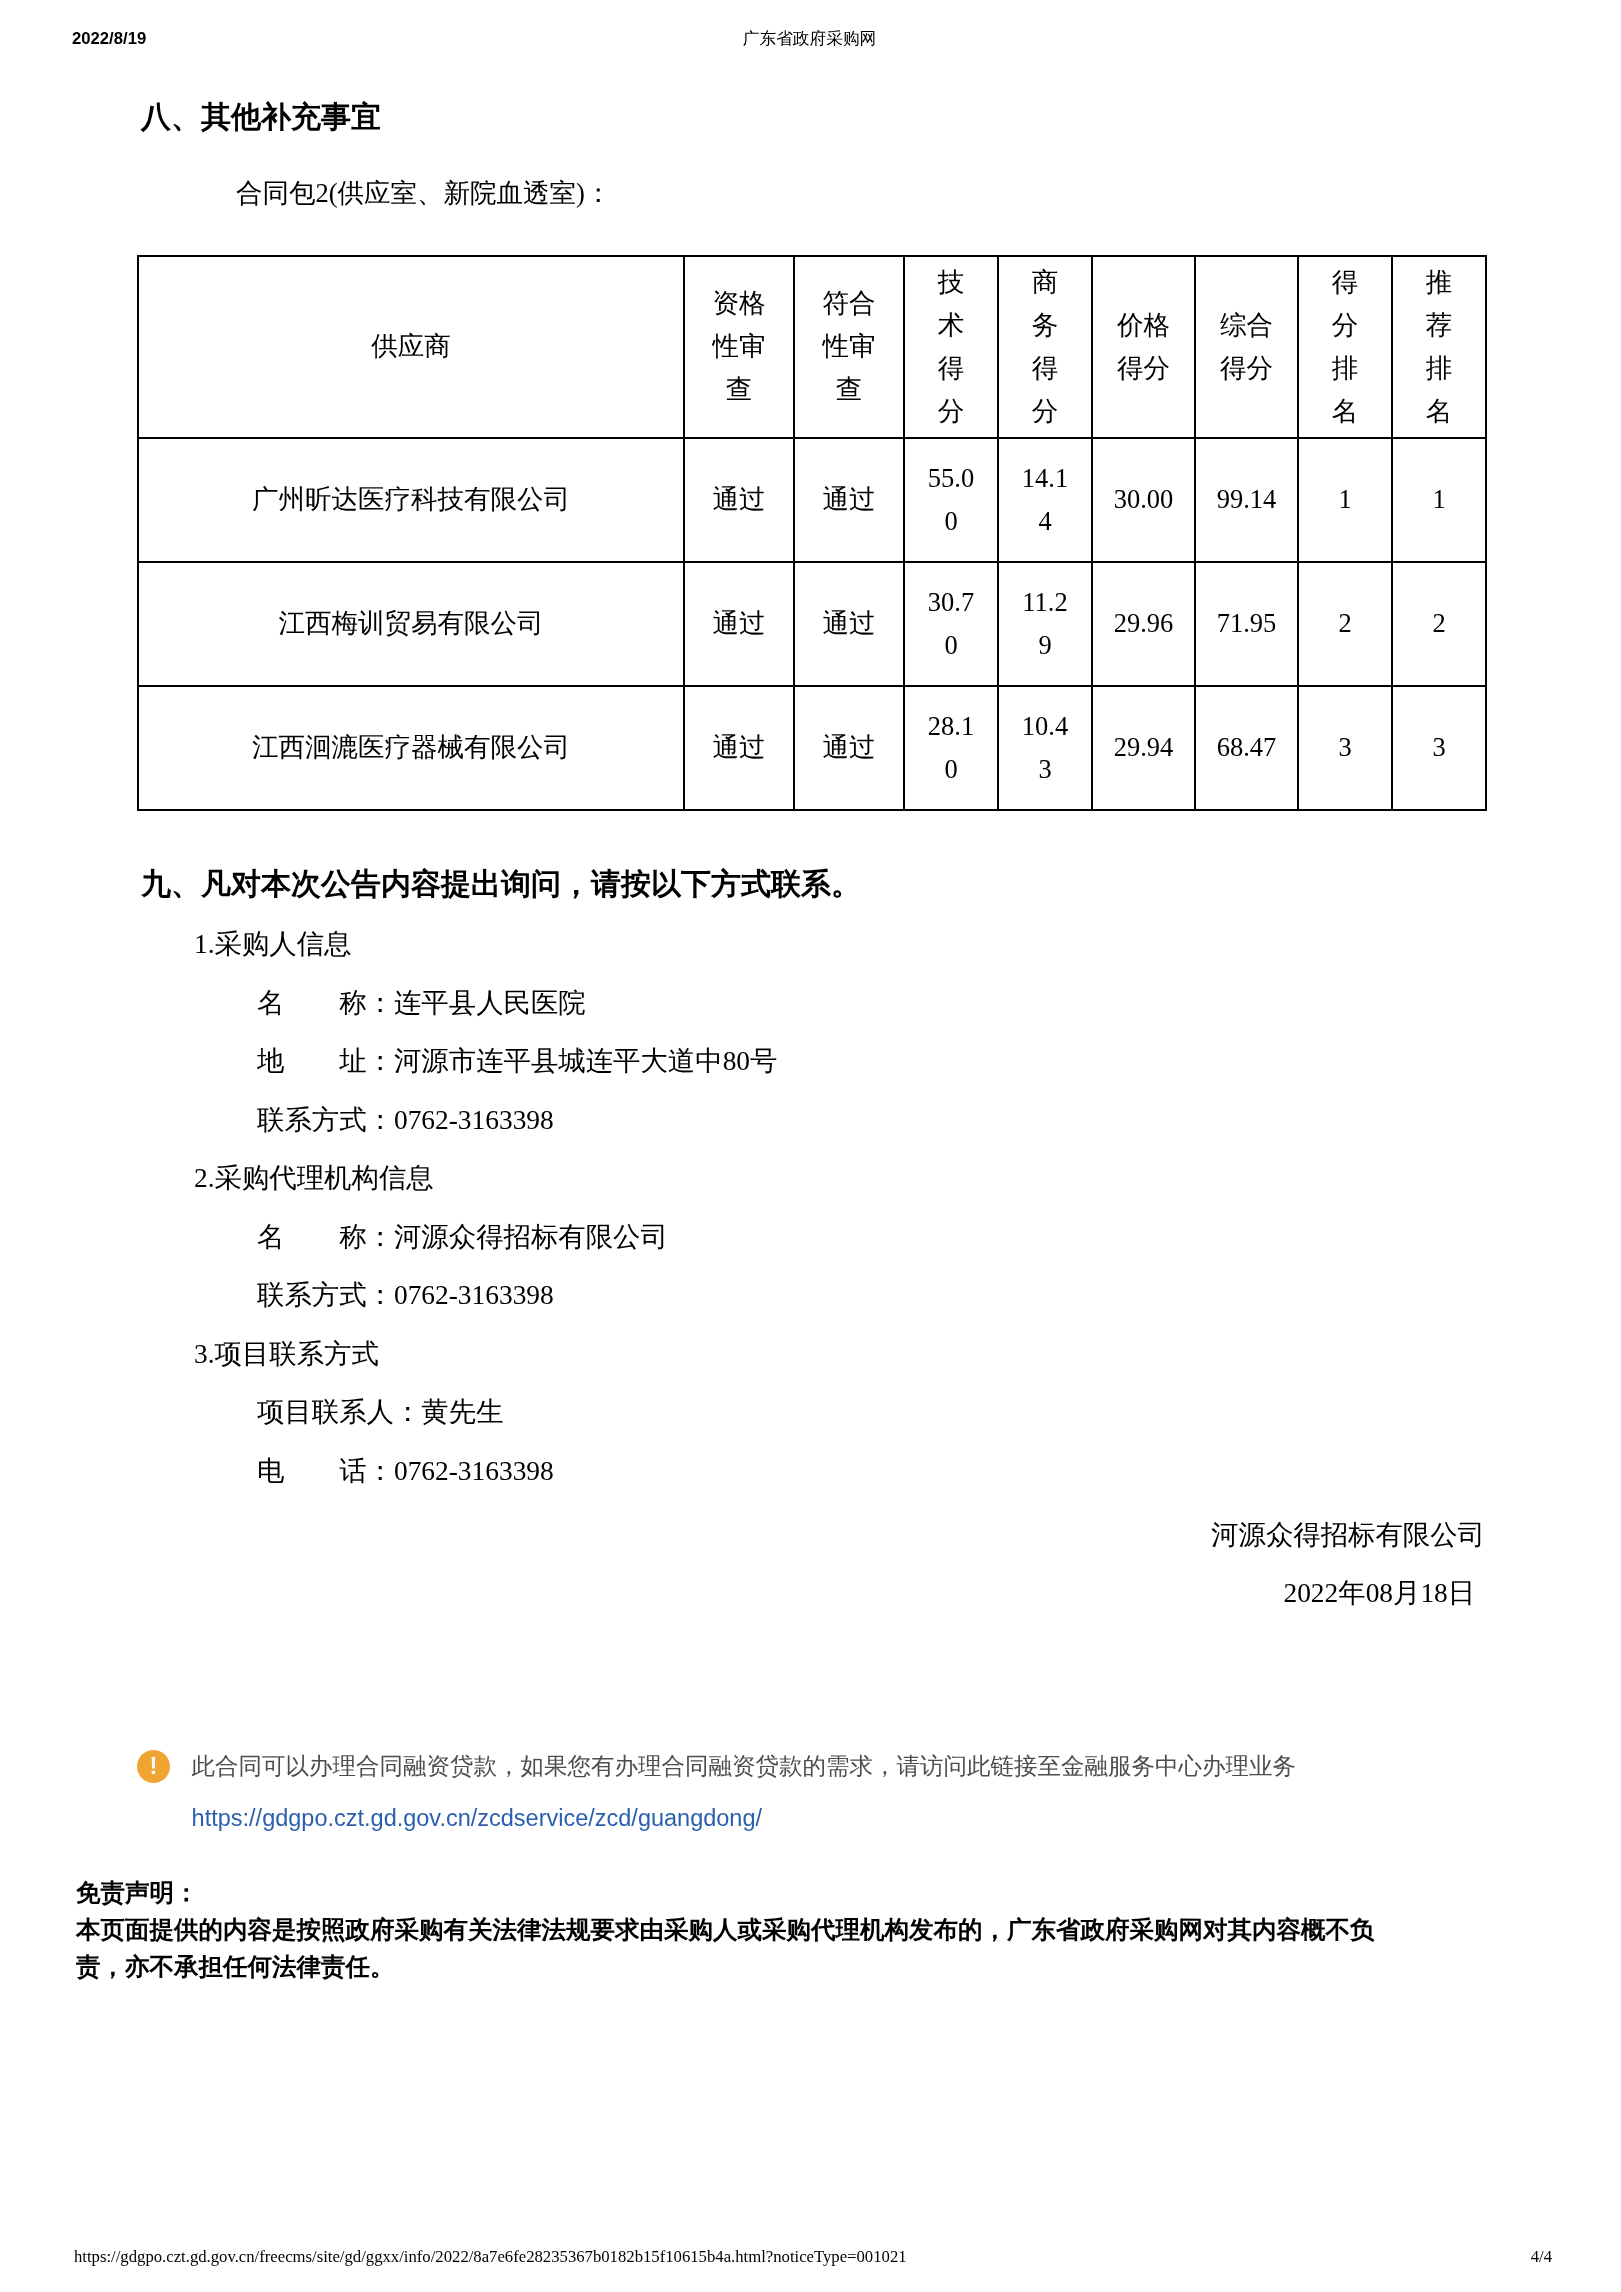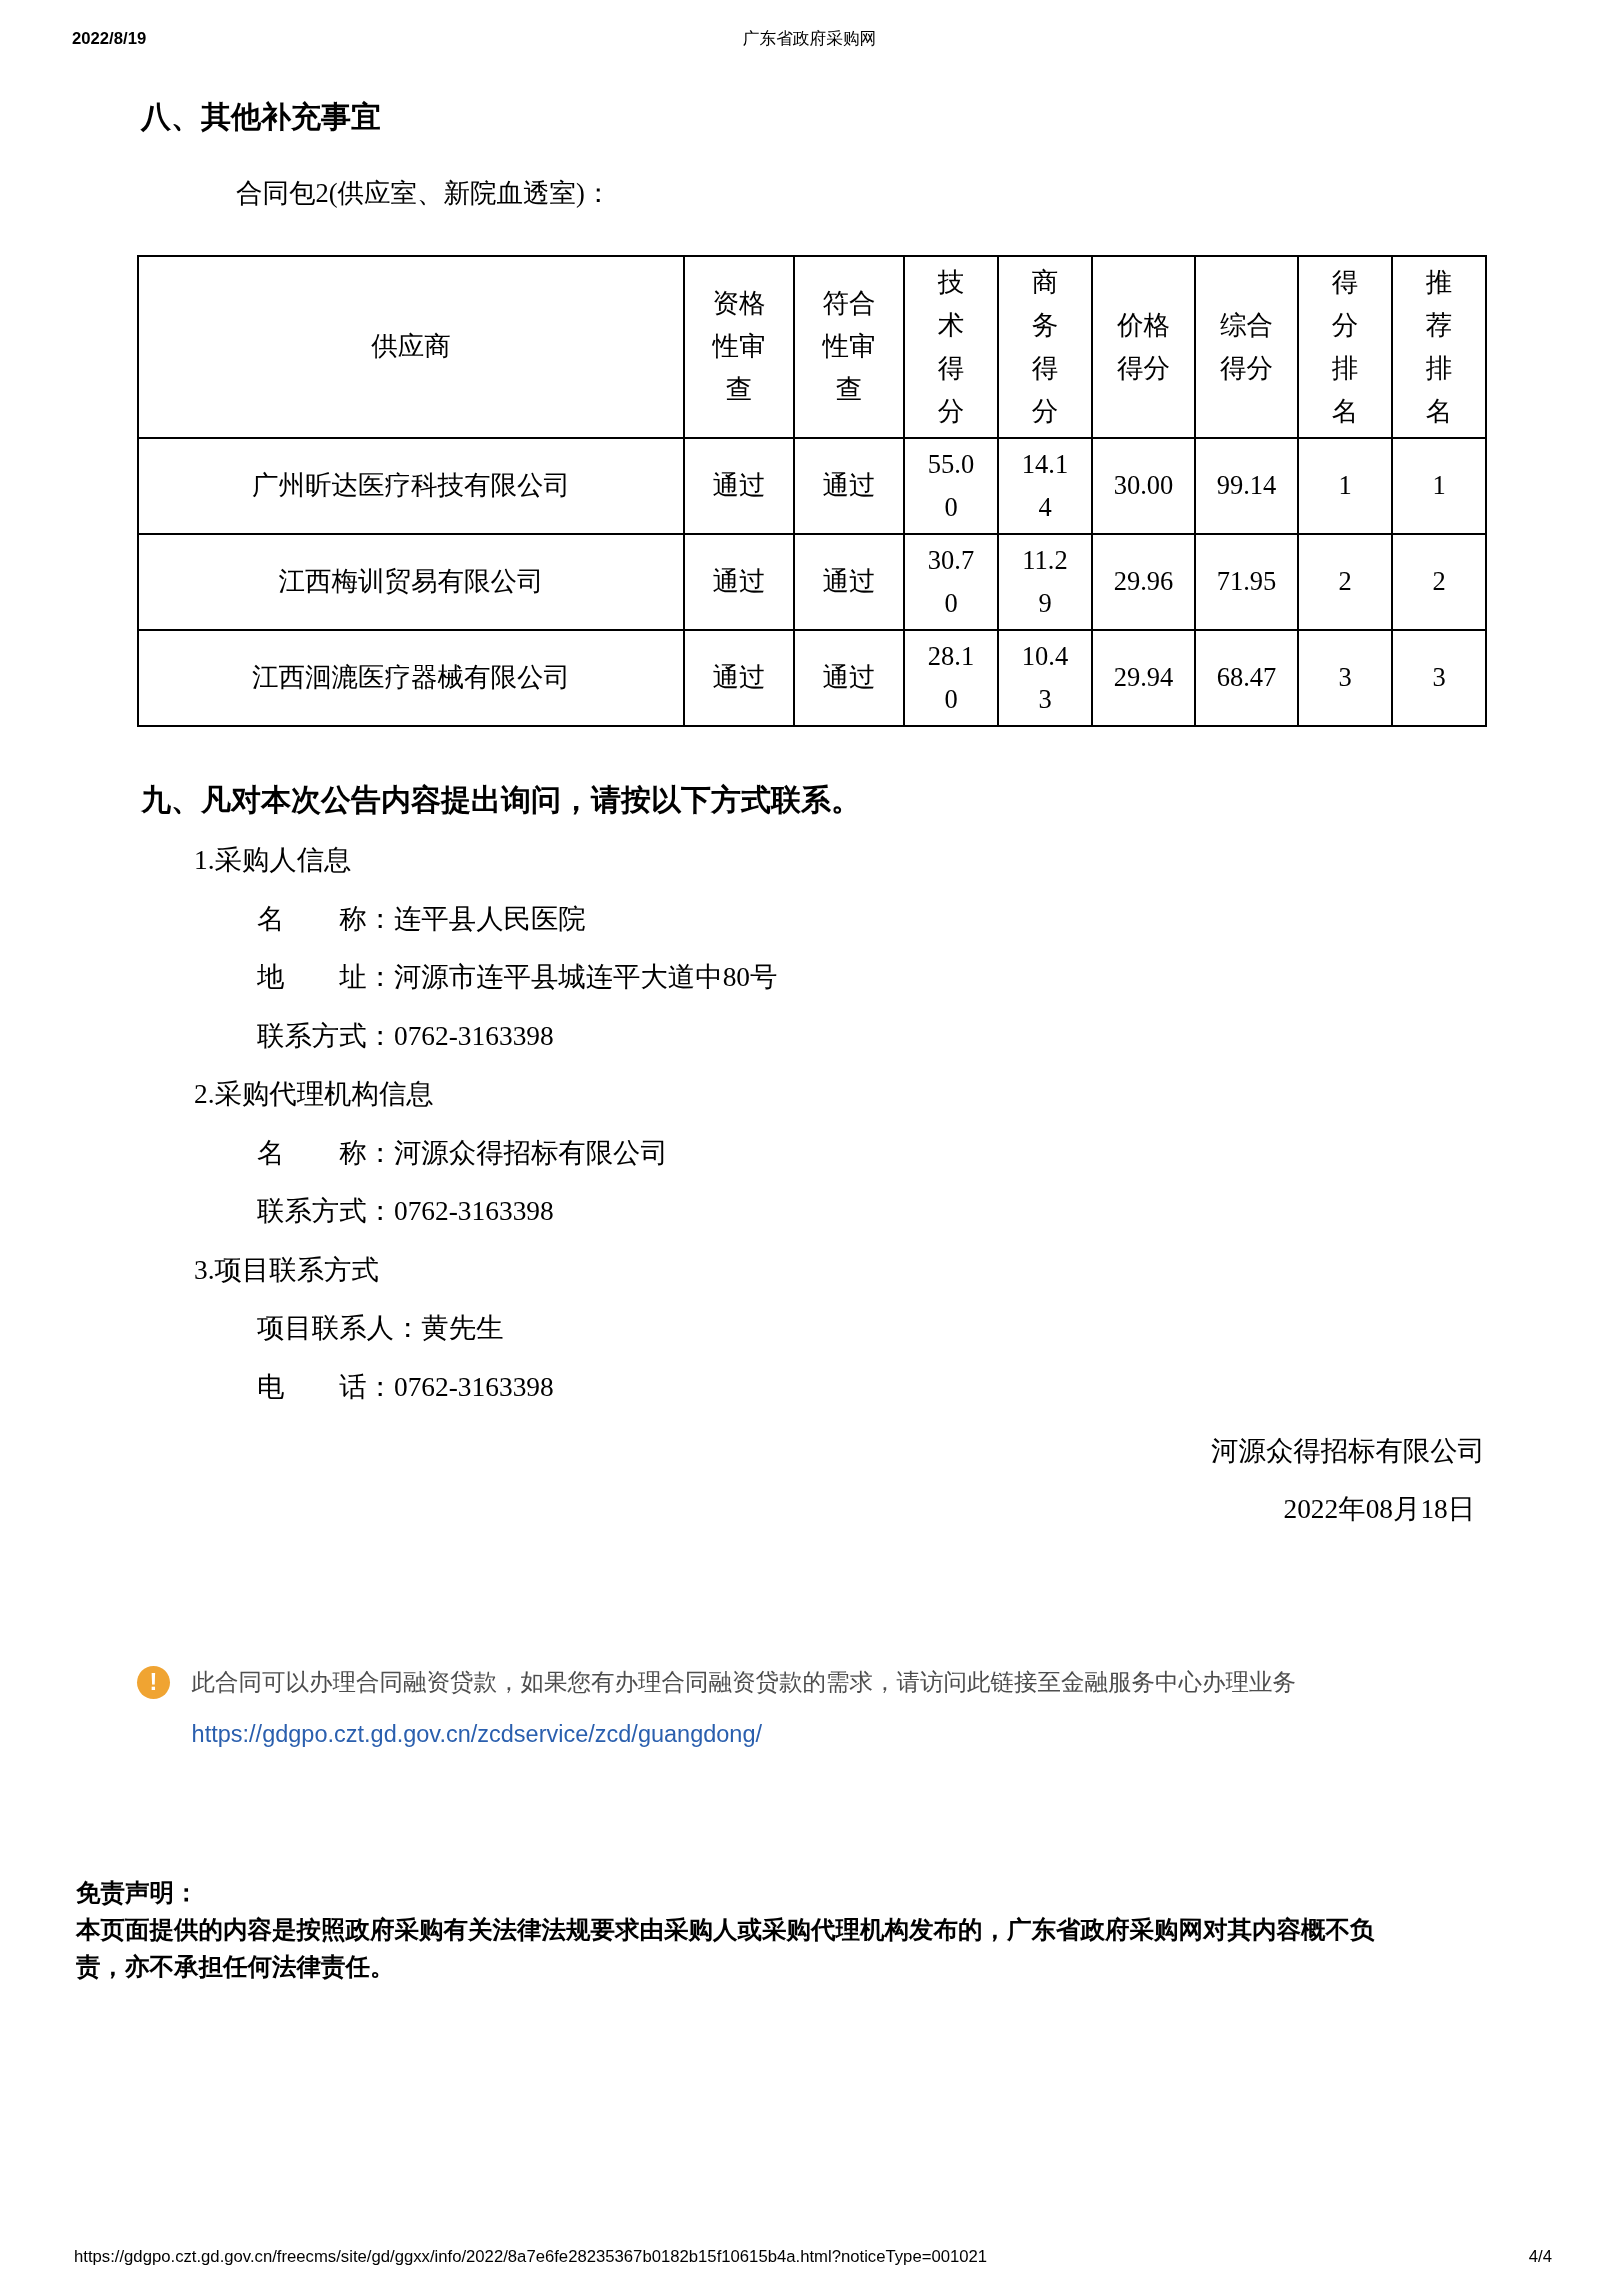--- a/index.html
+++ b/index.html
@@ -18,21 +18,21 @@
     font-size:16.7px; line-height:19.6px; color:#000;
   }
   .ph-cell { flex:1; }
   .ph-left  { text-align:left; font-weight:bold; }
   .ph-center{ text-align:center; }
   .ph-right { text-align:right; }
 
   .print-footer {
     position:absolute; top:2247px; left:74px; right:69px;
     display:flex; justify-content:space-between; align-items:flex-end;
-    font-family:Liberation Sans, sans-serif;
+    font-family:Liberation Serif, serif;
     font-size:16.7px; line-height:19.6px; color:#000;
   }
 
   
   .content { position:absolute; top:93px; left:137px; width:1348px; }
 
   .doc-heading {
     font-size:30px; font-weight:bold; line-height:39px; margin:4px;
   }
   .package-label {
@@ -42,21 +42,21 @@
   
   table.score-table {
     border-collapse:collapse; table-layout:fixed;
     width:1348px; margin-top:45px; font-size:26.5px;
   }
   table.score-table, table.score-table th, table.score-table td {
     border:2px solid #000;
   }
   table.score-table { border-width:2.9px; }
   table.score-table thead tr { height:137px; }
-  table.score-table tbody tr { height:96px; }
+  table.score-table tbody tr { height:124px; }
   table.score-table th, table.score-table td {
     text-align:center; vertical-align:middle;
     font-weight:normal; padding:3.9px 0; line-height:43px;
   }
   .score-table tr > *:nth-child(1) { padding-left:9.8px;  padding-right:9.8px; }
   .score-table tr > *:nth-child(2),
   .score-table tr > *:nth-child(3) { padding-left:23.5px; padding-right:23.5px; }
   .score-table tr > *:nth-child(4),
   .score-table tr > *:nth-child(5) { padding-left:19.6px; padding-right:19.6px; word-break:break-all; }
   .score-table tr > *:nth-child(6),

